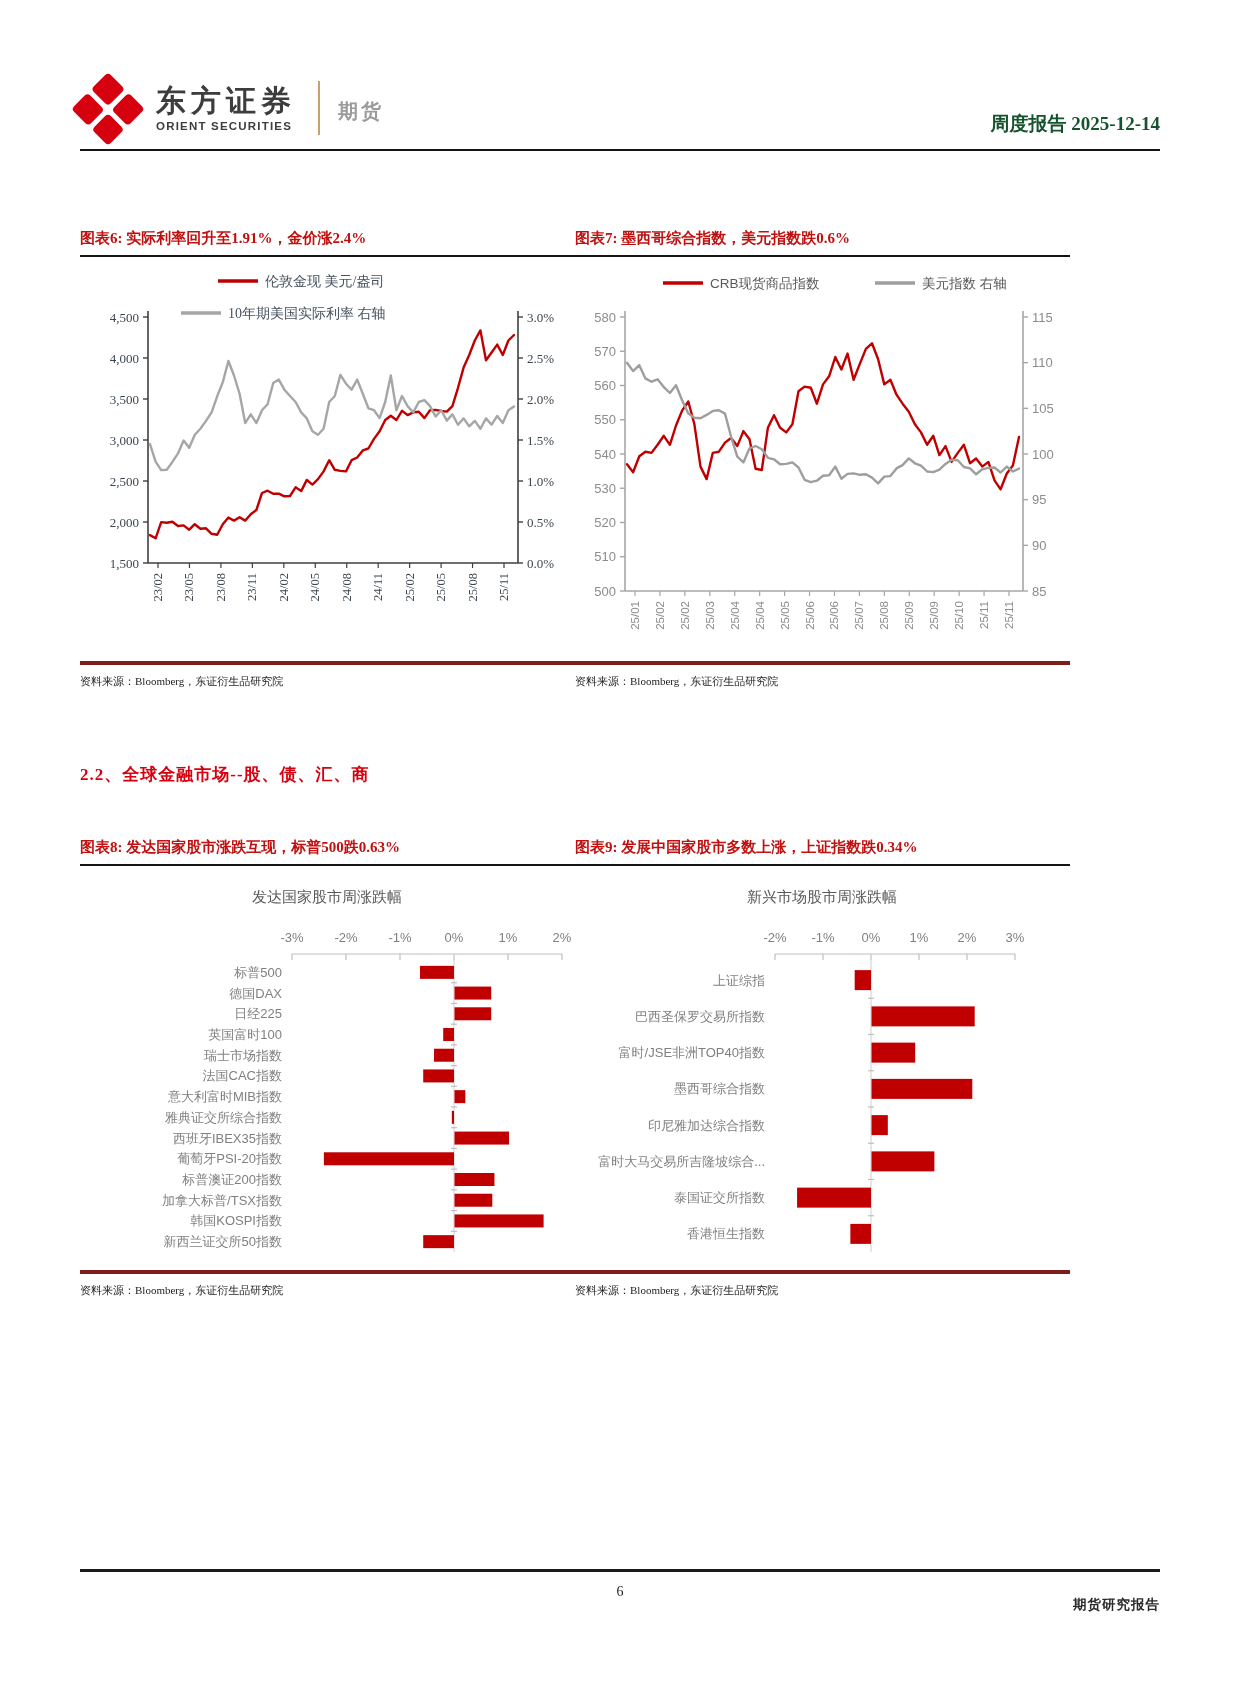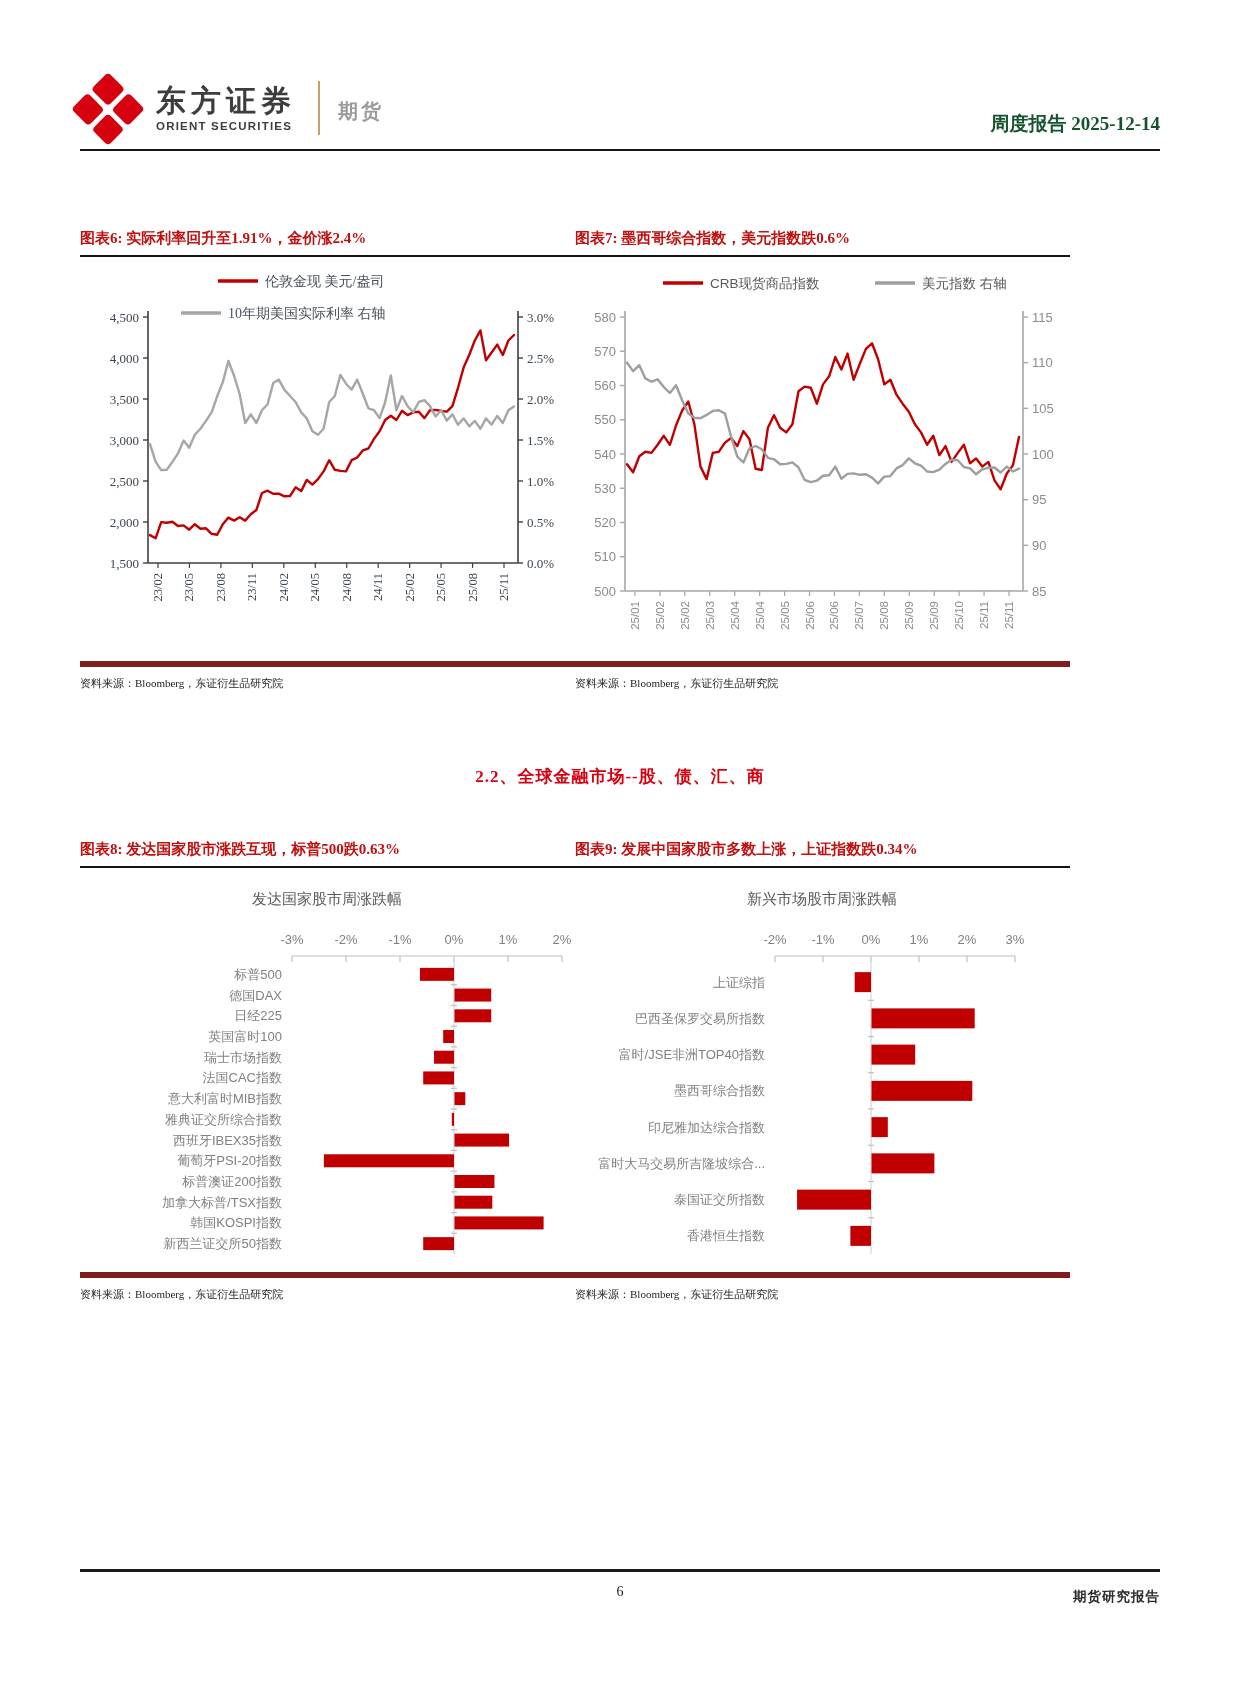--- a/index.html
+++ b/index.html
@@ -21,33 +21,33 @@
   .division { font-size:20px; font-weight:bold; color:#9b9b9b; letter-spacing:3px; padding-bottom:14px; align-self:flex-end; }
   .report-meta { font-size:19px; color:#14532d; font-weight:bold; font-family:"Liberation Serif", serif; padding-bottom:2px; }
 
   
   .fig-row { display:flex; }
   .fig-row.first { margin-top:78px; }
   .fig-row.second { margin-top:52px; }
   .figure { width:495px; }
   .fig-title { color:#C01010; font-weight:bold; font-size:15px; line-height:1.25;
                font-family:"Liberation Serif", serif; padding-bottom:7px; border-bottom:2px solid #141414; }
-  .fig-body { border-bottom:6px solid #7f1d1d; padding:4px 0 0 0; }
+  .fig-body { border-bottom:4px solid #7f1d1d; padding:4px 0 0 0; }
   .fig-body svg { display:block; }
   .fig-source { font-size:11px; color:#1d1d1d; padding-top:9px; font-family:Liberation Serif, serif; }
 
   
   .section-heading { margin-top:74px; font-size:17px; font-weight:bold; color:#D7000F;
-                     font-family:"Liberation Serif", serif; letter-spacing:1px;text-align:center; }
+                     font-family:"Liberation Serif", serif; letter-spacing:1px; }
 
   
   .footer { position:absolute; left:80px; right:80px; top:1556px; border-top:3px solid #1a1a1a; height:46px; }
   .page-number { position:absolute; left:0; right:0; top:12px; text-align:center; font-size:14px;
                  color:#1d1d1d; font-family:"Liberation Serif", serif; }
-  .footer-label { position:absolute; right:0; top:16px; font-size:13.5px; font-weight:bold; color:#2a2a2a;
+  .footer-label { position:absolute; right:0; top:24px; font-size:13.5px; font-weight:bold; color:#2a2a2a;
                   font-family:"Liberation Serif", serif; letter-spacing:1px; }
 </style>
 </head>
 <body>
 
 <div class="page">
   <div class="content">
 
     <div class="header">
       <div class="brand">

